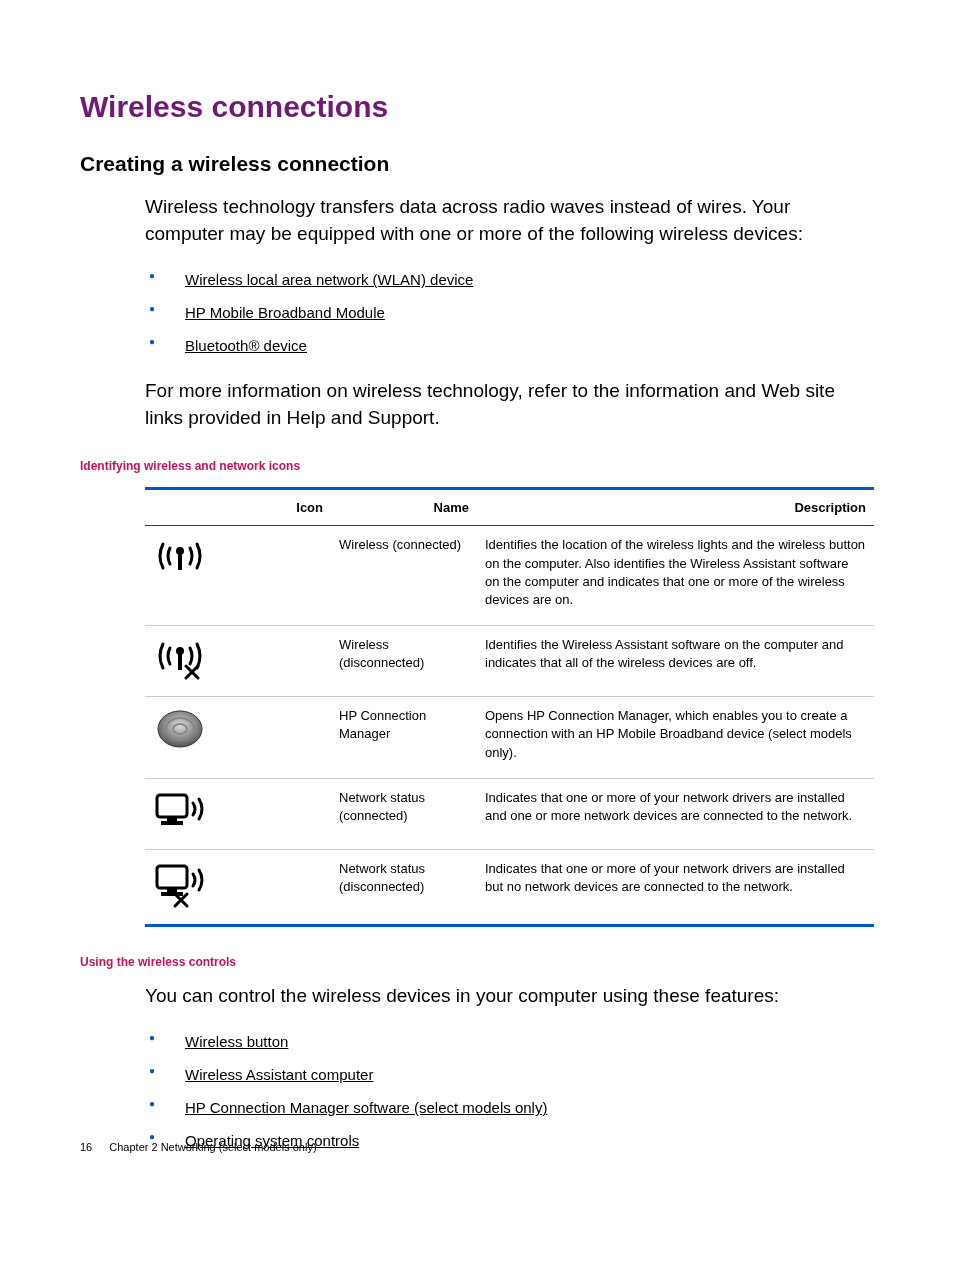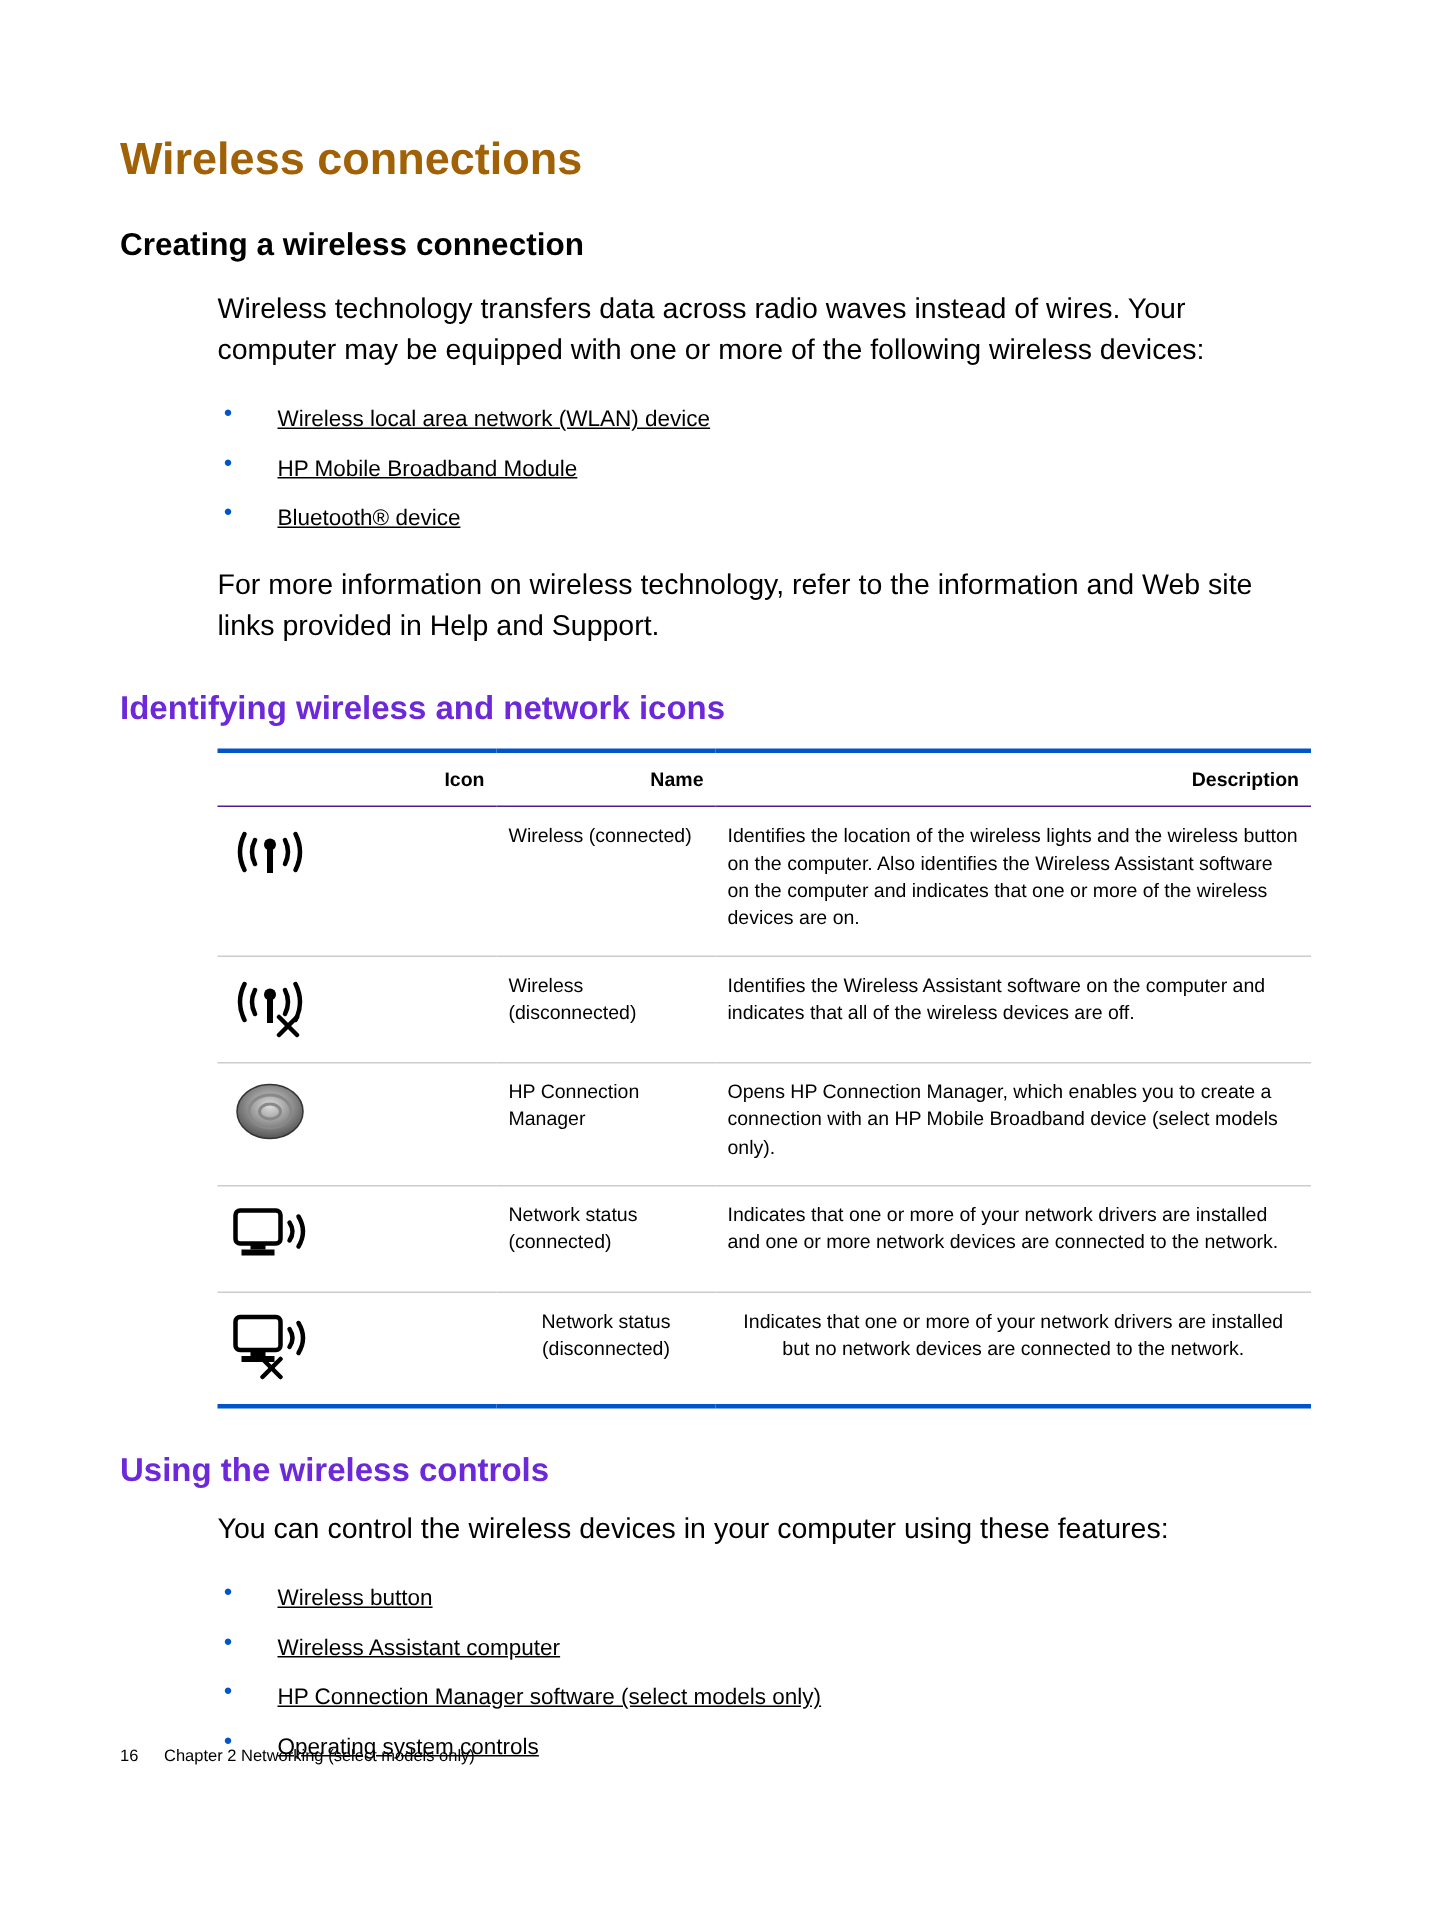--- a/index.html
+++ b/index.html
@@ -10,34 +10,34 @@
     color: #000;
     width: 954px;
   }
   .page {
     padding: 90px 80px 40px 80px;
     min-height: 1200px;
     position: relative;
     box-sizing: border-box;
   }
   h1 {
-    color: #a16207;
+    color: #701a75;
     font-size: 30px;
     font-weight: bold;
     margin: 0 0 28px 0;
   }
   h2 {
     color: #000000;
     font-size: 21px;
     font-weight: bold;
     margin: 0 0 18px 0;
   }
   h3 {
-    color: #6d28d9;
-    font-size: 22px;
+    color: #be185d;
+    font-size: 12px;
     font-weight: bold;
     margin: 28px 0 14px 0;
   }
   p.body {
     font-size: 19px;
     line-height: 1.4;
     margin: 0 0 16px 0;
     padding-left: 65px;
   }
   ul.bullets {
@@ -76,21 +76,20 @@
     border-bottom: 1px solid #4c1d95;
   }
   .icon-table td {
     padding: 10px 8px 16px 8px;
     vertical-align: top;
     border-bottom: 1px solid #ccc;
     line-height: 1.4;
   }
   .icon-table tr:last-child td {
     border-bottom: none;
-    text-align: center;
   }
   .col-icon { width: 170px; }
   .col-name { width: 130px; }
   .icon-cell svg { display: block; }
   .footer {
     position: absolute;
     bottom: 60px;
     left: 80px;
     font-size: 11px;
   }

